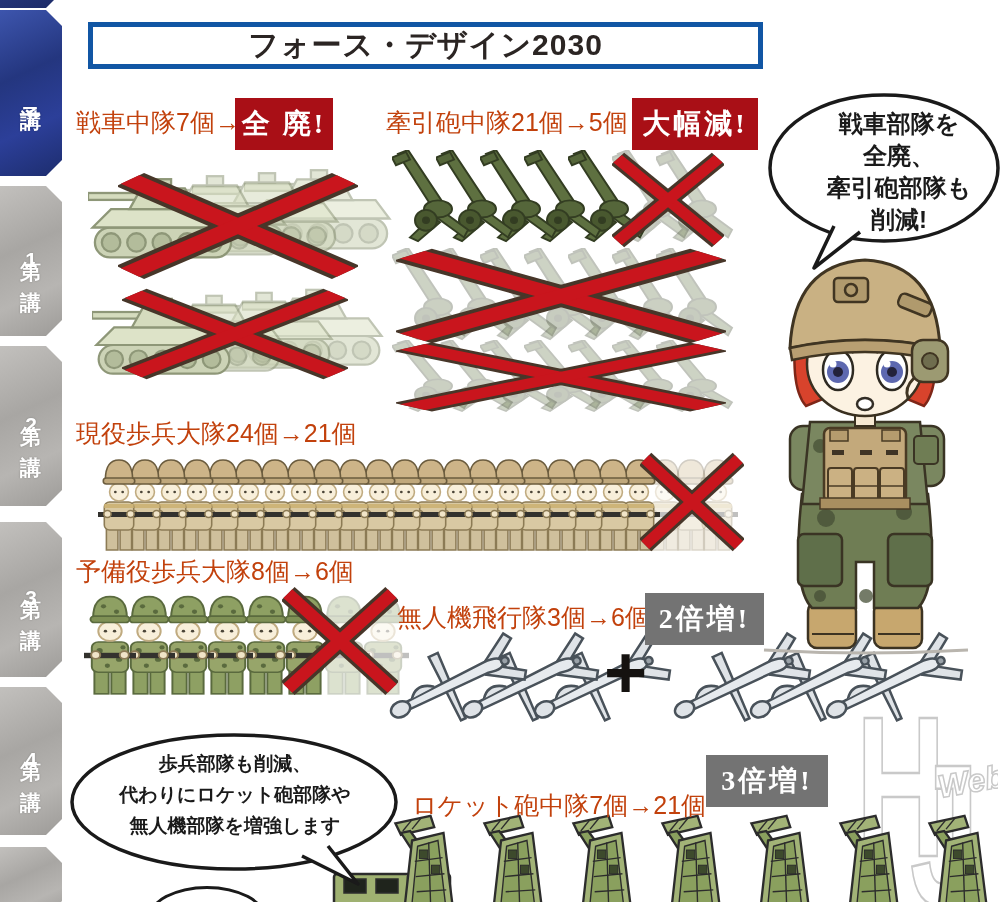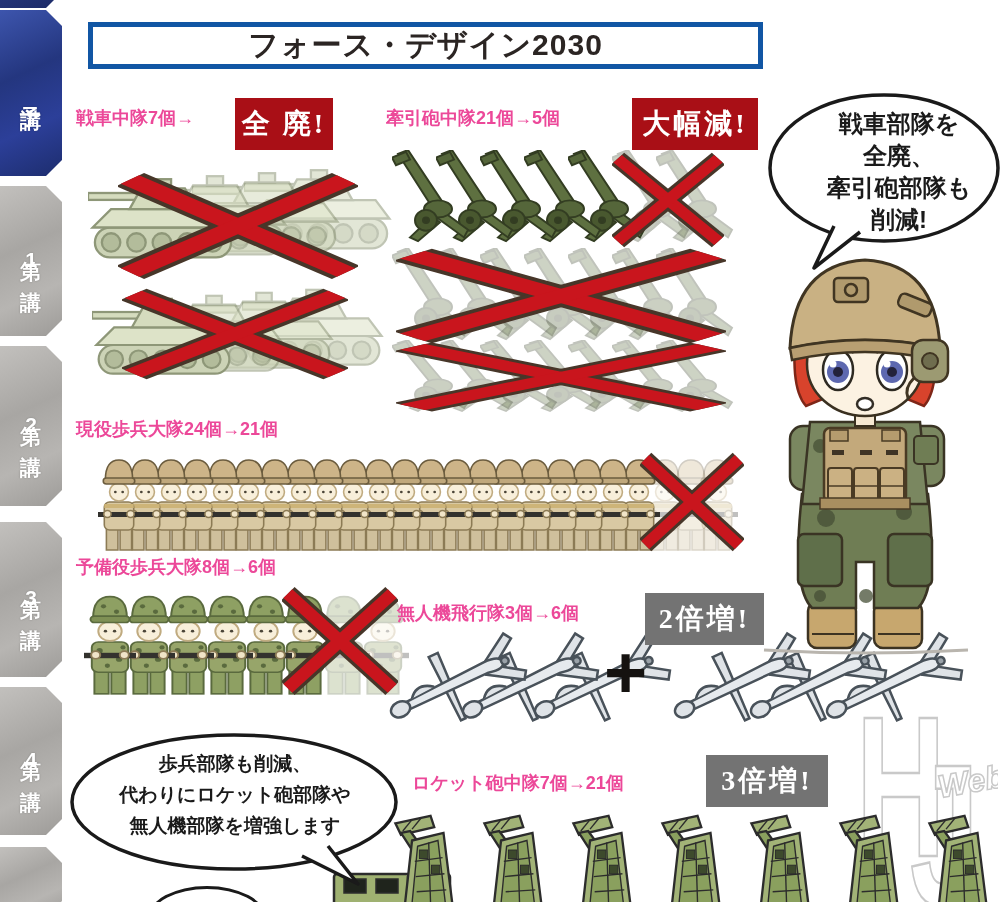--- a/index.html
+++ b/index.html
@@ -23,21 +23,21 @@
   .tab.inactive{background:linear-gradient(155deg,#c2c0bd 0%,#a8a6a3 40%,#b7b5b2 70%,#9d9b98 100%);}
   .tab.partial-top{background:linear-gradient(155deg,#27387f,#1b2a66);}
   
   #title-banner{
     position:absolute;left:88px;top:22px;width:675px;height:47px;
     background:#fff;border:5px solid #1156a4;box-sizing:border-box;
     display:flex;align-items:center;justify-content:center;
   }
   #title-banner .t{font-size:30px;font-weight:800;color:#2b2523;letter-spacing:1px;}
   
-  .label{position:absolute;font-size:18px;font-weight:700;color:#ec4899;white-space:nowrap;z-index:5;}
+  .label{position:absolute;font-size:25px;font-weight:400;color:#c2410c;white-space:nowrap;z-index:5;}
   .badge{
     position:absolute;display:flex;align-items:center;justify-content:center;z-index:6;
     color:#fff;font-family:"Liberation Serif","DejaVu Serif",serif;font-weight:700;
     font-size:28px;letter-spacing:3px;white-space:nowrap;
   }
   .badge.red{background:#a90f16;}
   .badge.blue{background:#737373;}
   
   .unit-row{position:absolute;z-index:2;}
   .unit-row svg.unit{position:absolute;top:0;overflow:visible;}
@@ -451,21 +451,21 @@
         <use href="#sym-drone"></use>
       </svg>
       <svg viewBox="0 0 120 60" preserveAspectRatio="none" class="unit" width="150" height="76" style="left: 76px; top: 0px; z-index: 2; transform: rotate(-25deg);">
         <use href="#sym-drone"></use>
       </svg>
       <svg viewBox="0 0 120 60" preserveAspectRatio="none" class="unit" width="150" height="76" style="left: 152px; top: 0px; z-index: 1; transform: rotate(-25deg);">
         <use href="#sym-drone"></use>
       </svg>
     </div>
 
-  <div class="label" style="left:412px;top:771px;">ロケット砲中隊7個→21個</div>
+  <div class="label" style="left:412px;top:789px;">ロケット砲中隊7個→21個</div>
   <div class="badge blue" style="left:706px;top:755px;width:122px;height:52px;">3倍増!</div>
   <div id="rockets-strip" class="unit-row">
     <svg id="truck" width="120" height="50" viewBox="0 0 120 50">
         <use href="#sym-truck"></use>
       </svg>
   <svg viewBox="0 0 80 100" preserveAspectRatio="none" class="unit" width="74" height="95" style="left: 58px; top: 0px; z-index: 7;">
         <use href="#sym-rocket"></use>
       </svg>
       <svg viewBox="0 0 80 100" preserveAspectRatio="none" class="unit" width="74" height="95" style="left: 147px; top: 0px; z-index: 6;">
         <use href="#sym-rocket"></use>

